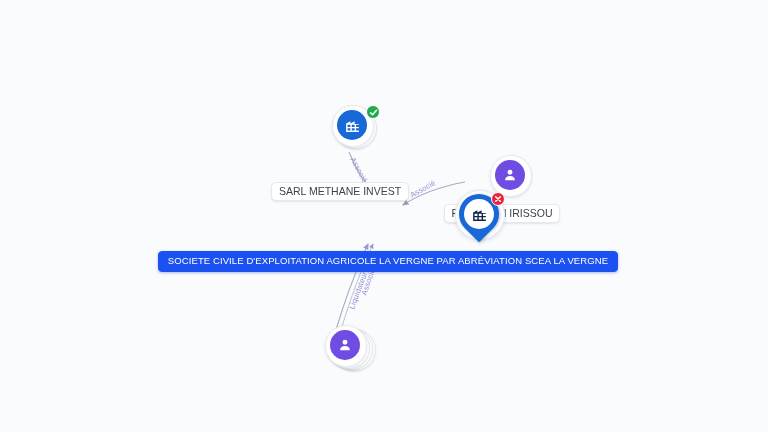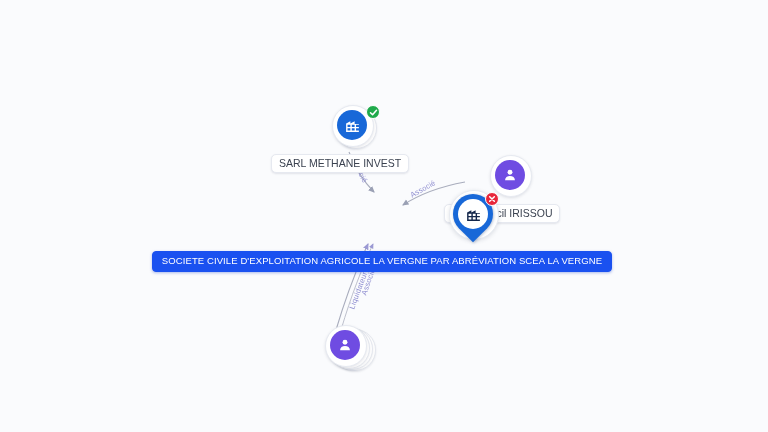--- a/index.html
+++ b/index.html
@@ -184,21 +184,21 @@
   </svg>
 
   <div class="edge-label" style="left:352px; top:154px; transform: rotate(62deg);">Associé</div>
 
   <div class="edge-label" style="left:411px; top:192px; transform: rotate(-29deg);">Associé</div>
 
   <div class="edge-label" style="left:352px; top:305px; transform: rotate(-70deg);">Liquidateur</div>
 
   <div class="edge-label" style="left:364px; top:291px; transform: rotate(-70deg);">Associé</div>
 
-  <div class="node" style="left:255px; top:105px; width:170px;">
+  <div class="node" style="left:255px; top:105px; width:170px;gap:28px;">
     <div class="node-art" style="margin-left:30px;">
       <div class="deck d3"></div>
       <div class="halo"></div>
       <div class="disc company">
         <svg width="17" height="17" viewBox="0 0 24 24" fill="#ffffff">
           <path d="M3 21V9l6-3v3l6-3v4h6v11H3zm2-2h4v-3H5v3zm0-5h4v-3H5v3zm6 5h4v-3h-4v3zm0-5h4v-3h-4v3zm6 5h4v-3h-4v3zm0-5h4v-3h-4v3z"></path>
         </svg>
       </div>
       <div class="badge ok">
         <svg width="9" height="9" viewBox="0 0 24 24" fill="none" stroke="#ffffff" stroke-width="4" stroke-linecap="round" stroke-linejoin="round">
@@ -215,21 +215,21 @@
       <div class="disc person">
         <svg width="16" height="16" viewBox="0 0 24 24" fill="#ffffff">
           <circle cx="12" cy="8" r="3.7"></circle>
           <path d="M4.6 20c0-4.1 3.3-6.4 7.4-6.4s7.4 2.3 7.4 6.4z"></path>
         </svg>
       </div>
     </div>
     <div class="label">Pierre-Cécil IRISSOU</div>
   </div>
 
-  <div class="node" style="left:167px; top:190px; width:430px;justify-content:flex-end;">
+  <div class="node" style="left:173px; top:190px; width:430px;justify-content:flex-end;">
     <div class="pin-art" style="margin-left:184px;">
       <div class="pin-halo"></div>
       <div class="pin-shape"></div>
       <div class="pin-inner">
         <svg width="17" height="17" viewBox="0 0 24 24" fill="#13264a">
           <path d="M3 21V9l6-3v3l6-3v4h6v11H3zm2-2h4v-3H5v3zm0-5h4v-3H5v3zm6 5h4v-3h-4v3zm0-5h4v-3h-4v3zm6 5h4v-3h-4v3zm0-5h4v-3h-4v3z"></path>
         </svg>
       </div>
       <div class="badge error" style="right:2px; top:2px;">
         <svg width="8" height="8" viewBox="0 0 24 24" fill="none" stroke="#ffffff" stroke-width="4.4" stroke-linecap="round">

